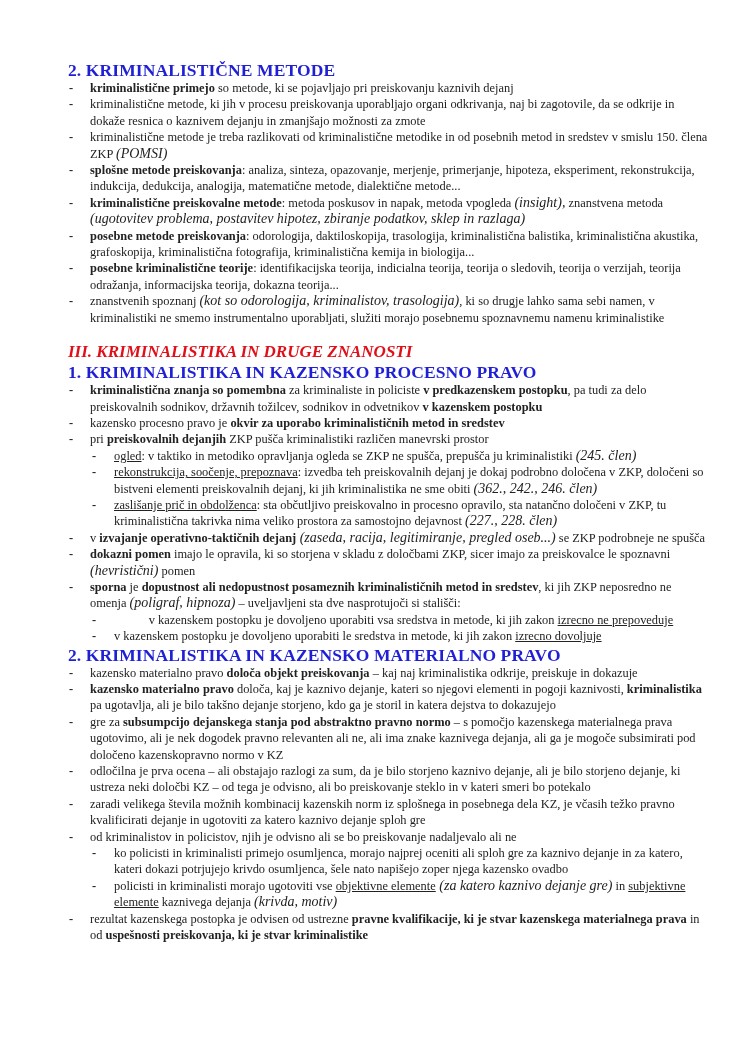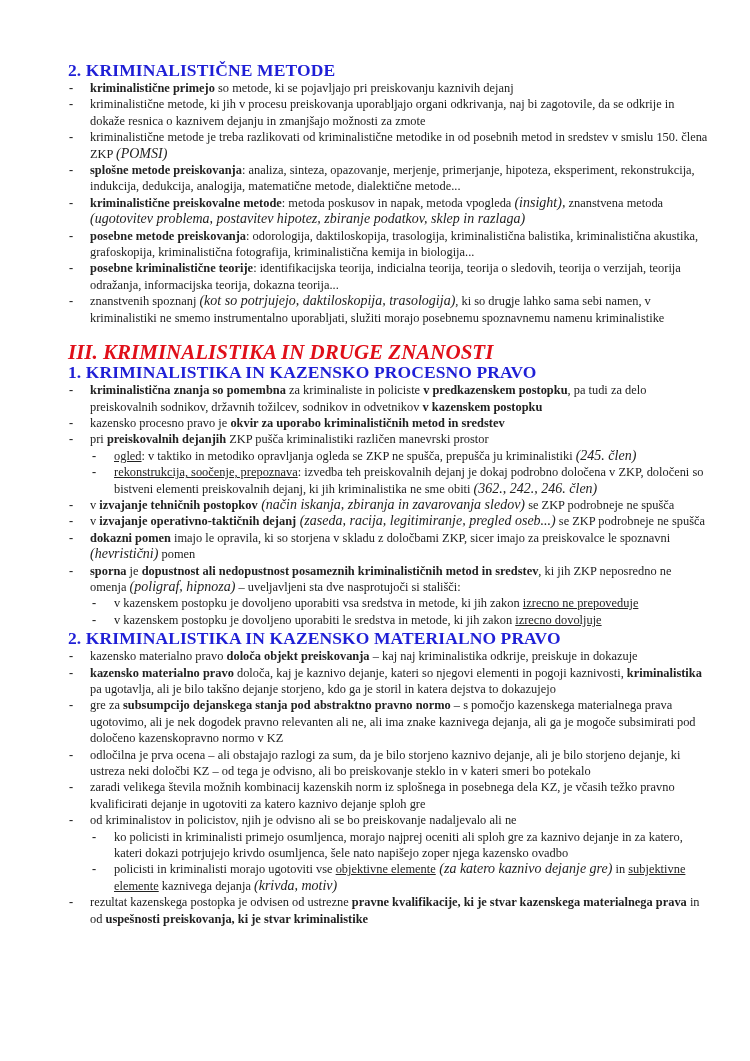--- a/index.html
+++ b/index.html
@@ -1,20 +1,20 @@
 <!DOCTYPE html>
 <html><head>
 <meta charset="utf-8">
 <style>
   html, body { margin:0; padding:0; background:#ffffff; }
   body { width:750px; height:1061px; overflow:hidden; position:relative;
          font-family:"Liberation Serif","DejaVu Serif",serif; color:#222; }
   .page { position:absolute; left:68px; top:60px; width:640px;font-family:Liberation Serif, serif; }
   .h2 { color:#1f1fd6; font-size:17.5px; line-height:20px; margin:0; letter-spacing:0.1px; }
-  .h1 { color:#e0101a; font-size:21px; line-height:20px; font-weight:bold; font-style:italic; margin:0; }
+  .h1 { color:#e0101a; font-size:17px; line-height:20px; font-weight:bold; font-style:italic; margin:0; }
   ul { list-style:none; margin:0; padding:0; }
   li { position:relative; padding-left:22px; font-size:12.4px; line-height:16.4px; }
   li::before { content:"-"; position:absolute; left:1px; top:0; font-weight:bold; }
   ul.sub li { padding-left:46px; }
   ul.sub li::before { left:25px; }
   .i { font-style:italic; font-size:14px;text-align:right; }
   .u { text-decoration:underline;margin-top:20px; }
   .gap { height:16px; }
 </style>
 </head>
@@ -24,42 +24,42 @@
 
   <h2 class="h2">2. KRIMINALISTIČNE METODE</h2>
   <ul>
     <li><b>kriminalistične primejo</b><span> so metode, ki se pojavljajo pri preiskovanju kaznivih dejanj</span></li>
     <li><span>kriminalistične metode, ki jih v procesu preiskovanja uporabljajo organi odkrivanja, naj bi zagotovile, da se odkrije in dokaže resnica o kaznivem dejanju in zmanjšajo možnosti za zmote</span></li>
     <li><span>kriminalistične metode je treba razlikovati od kriminalistične metodike in od posebnih metod in sredstev v smislu 150. člena ZKP </span><span class="i">(POMSI)</span></li>
     <li><b>splošne metode preiskovanja</b><span>: analiza, sinteza, opazovanje, merjenje, primerjanje, hipoteza, eksperiment, rekonstrukcija, indukcija, dedukcija, analogija, matematične metode, dialektične metode...</span></li>
     <li><b>kriminalistične preiskovalne metode</b><span>: metoda poskusov in napak, metoda vpogleda </span><span class="i">(insight),</span><span> znanstvena metoda </span><span class="i">(ugotovitev problema, postavitev hipotez, zbiranje podatkov, sklep in razlaga)</span></li>
     <li><b>posebne metode preiskovanja</b><span>: odorologija, daktiloskopija, trasologija, kriminalistična balistika, kriminalistična akustika, grafoskopija, kriminalistična fotografija, kriminalistična kemija in biologija...</span></li>
     <li><b>posebne kriminalistične teorije</b><span>: identifikacijska teorija, indicialna teorija, teorija o sledovih, teorija o verzijah, teorija odražanja, informacijska teorija, dokazna teorija...</span></li>
-    <li><span>znanstvenih spoznanj </span><span class="i">(kot so potrjujejo, daktiloskopija, trasologija)</span><span>, ki so drugje lahko sama sebi namen, v kriminalistiki ne smemo instrumentalno uporabljati, služiti morajo posebnemu spoznavnemu namenu kriminalistike</span></li>
+    <li><span>znanstvenih spoznanj </span><span class="i">(kot so odorologija, kriminalistov, trasologija)</span><span>, ki so drugje lahko sama sebi namen, v kriminalistiki ne smemo instrumentalno uporabljati, služiti morajo posebnemu spoznavnemu namenu kriminalistike</span></li>
   </ul>
 
   <div class="gap"></div>
 
   <h1 class="h1">III. KRIMINALISTIKA IN DRUGE ZNANOSTI</h1>
   <h2 class="h2">1. KRIMINALISTIKA IN KAZENSKO PROCESNO PRAVO</h2>
   <ul>
     <li><b>kriminalistična znanja so pomembna</b><span> za kriminaliste in policiste </span><b>v predkazenskem postopku</b><span>, pa tudi za delo preiskovalnih sodnikov, državnih tožilcev, sodnikov in odvetnikov </span><b>v kazenskem postopku</b></li>
     <li><span>kazensko procesno pravo je </span><b>okvir za uporabo kriminalističnih metod in sredstev</b></li>
     <li><span>pri </span><b>preiskovalnih dejanjih</b><span> ZKP pušča kriminalistiki različen manevrski prostor</span>
       <ul class="sub">
         <li style="padding-left:24px;margin-left:0;"><span class="u">ogled</span><span>: v taktiko in metodiko opravljanja ogleda se ZKP ne spušča, prepušča ju kriminalistiki </span><span class="i">(245. člen)</span></li>
         <li style="padding-left:24px;"><span class="u">rekonstrukcija, soočenje, prepoznava</span><span>: izvedba teh preiskovalnih dejanj je dokaj podrobno določena v ZKP, določeni so bistveni elementi preiskovalnih dejanj, ki jih kriminalistika ne sme obiti </span><span class="i">(362., 242., 246. člen)</span></li>
+        <li style="padding-left:24px;"><span class="u">zaslišanje prič in obdolženca</span><span>: sta občutljivo preiskovalno in procesno opravilo, sta natančno določeni v ZKP, tu kriminalistična takrivka nima veliko prostora za samostojno dejavnost </span><span class="i">(227., 228. člen)</span></li>
       </ul>
     </li>
-    <li><span>v </span><b>izvajanje tehničnih postopkov</b><span class="i"> (način iskanja, zbiranja in zavarovanja sledov)</span><span> se ZKP podrobneje ne spušča</span></li>
     <li><span>v </span><b>izvajanje operativno-taktičnih dejanj</b><span class="i"> (zaseda, racija, legitimiranje, pregled oseb...)</span><span> se ZKP podrobneje ne spušča</span></li>
     <li><b>dokazni pomen</b><span> imajo le opravila, ki so storjena v skladu z določbami ZKP, sicer imajo za preiskovalce le spoznavni </span><span class="i">(hevristični)</span><span> pomen</span></li>
     <li><b>sporna</b><span> je </span><b>dopustnost ali nedopustnost posameznih kriminalističnih metod in sredstev</b><span>, ki jih ZKP neposredno ne omenja </span><span class="i">(poligraf, hipnoza)</span><span> – uveljavljeni sta dve nasprotujoči si stališči:</span>
       <ul class="sub">
-        <li style="padding-left:24px;"><span>v kazenskem postopku je dovoljeno uporabiti vsa sredstva in metode, ki jih zakon </span><span class="u">izrecno ne prepoveduje</span></li>
+        <li style="padding-left:24px;text-align:center;"><span>v kazenskem postopku je dovoljeno uporabiti vsa sredstva in metode, ki jih zakon </span><span class="u">izrecno ne prepoveduje</span></li>
         <li style="padding-left:24px;"><span>v kazenskem postopku je dovoljeno uporabiti le sredstva in metode, ki jih zakon </span><span class="u">izrecno dovoljuje</span></li>
       </ul>
     </li>
   </ul>
 
   <h2 class="h2">2. KRIMINALISTIKA IN KAZENSKO MATERIALNO PRAVO</h2>
   <ul>
     <li><span>kazensko materialno pravo </span><b>določa objekt preiskovanja</b><span> – kaj naj kriminalistika odkrije, preiskuje in dokazuje</span></li>
     <li><b>kazensko materialno pravo</b><span> določa, kaj je kaznivo dejanje, kateri so njegovi elementi in pogoji kaznivosti, </span><b>kriminalistika</b><span> pa ugotavlja, ali je bilo takšno dejanje storjeno, kdo ga je storil in katera dejstva to dokazujejo</span></li>
     <li><span>gre za </span><b>subsumpcijo dejanskega stanja pod abstraktno pravno normo</b><span> – s pomočjo kazenskega materialnega prava ugotovimo, ali je nek dogodek pravno relevanten ali ne, ali ima znake kaznivega dejanja, ali ga je mogoče subsimirati pod določeno kazenskopravno normo v KZ</span></li>

